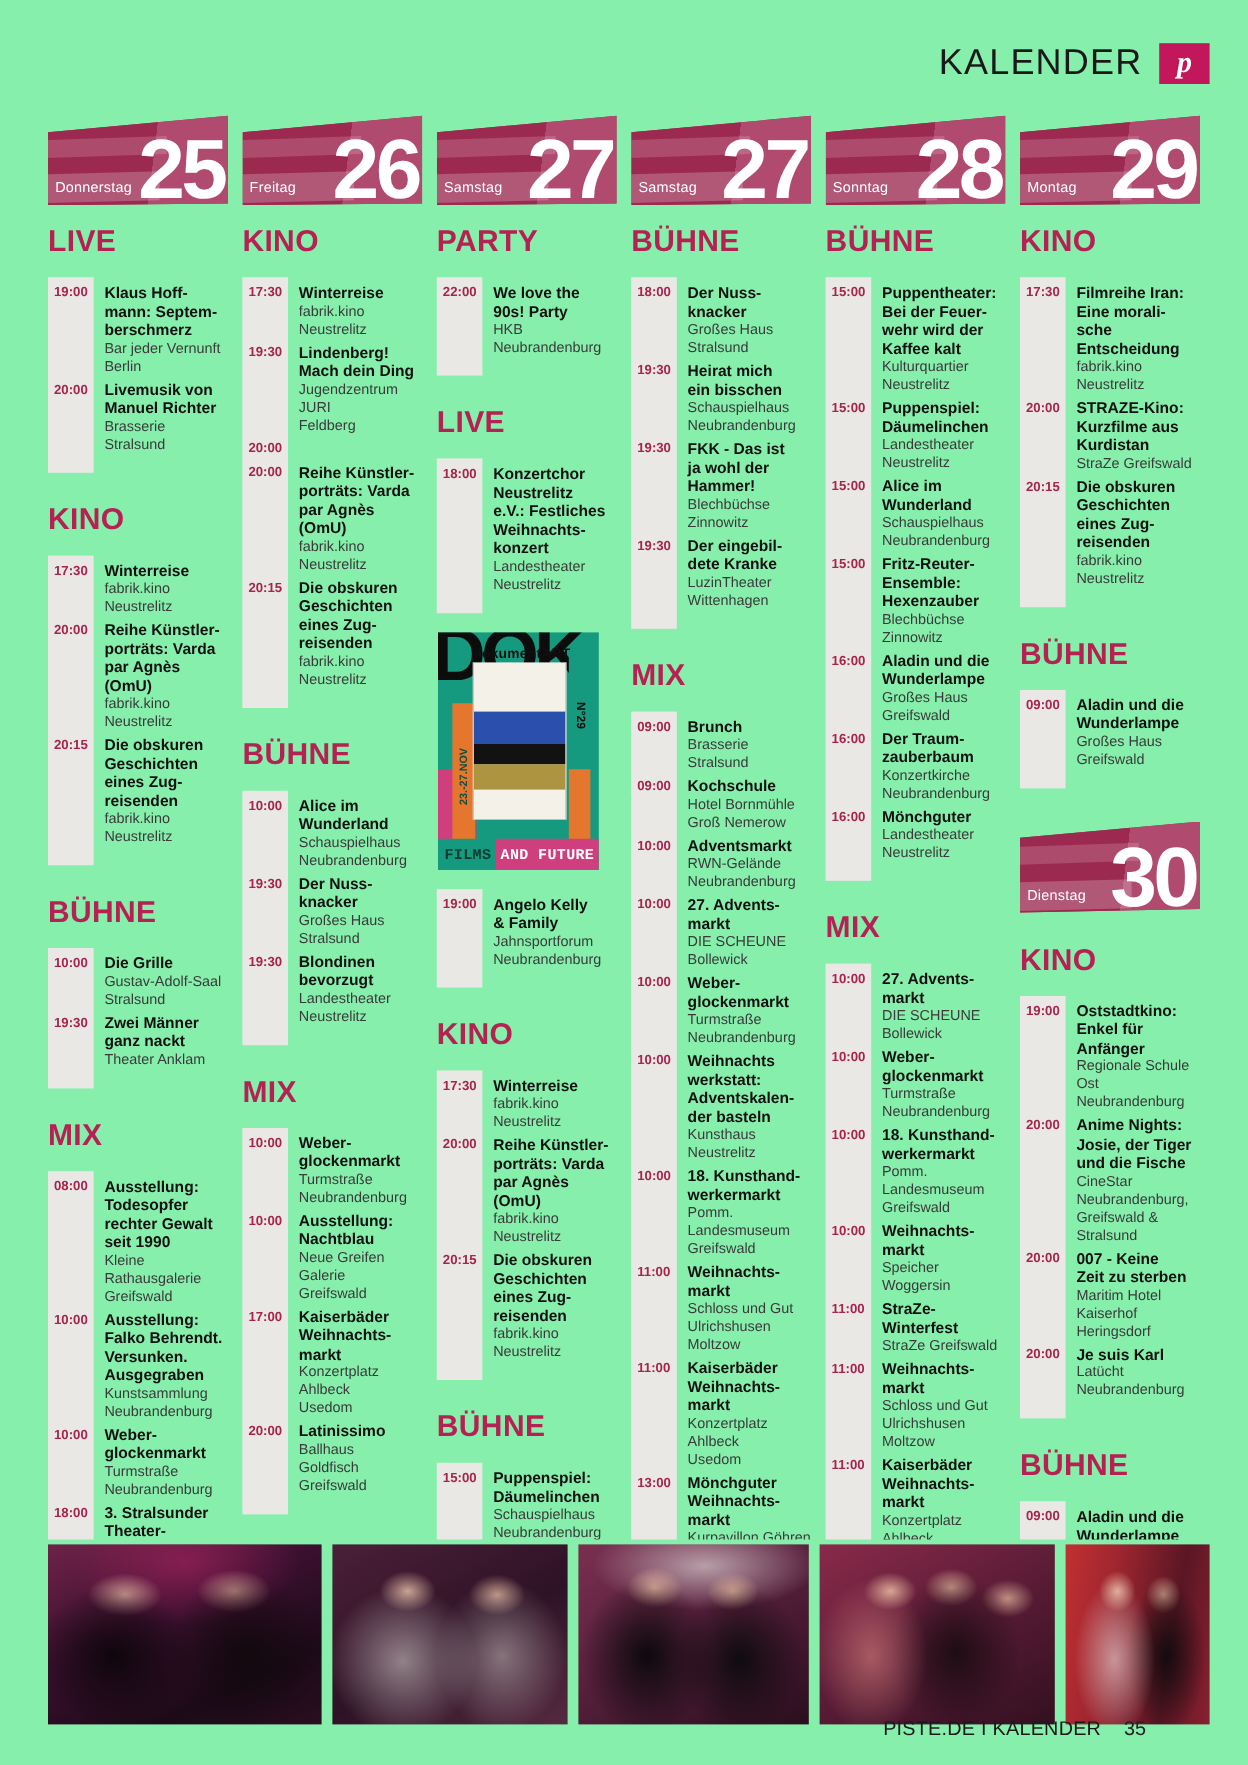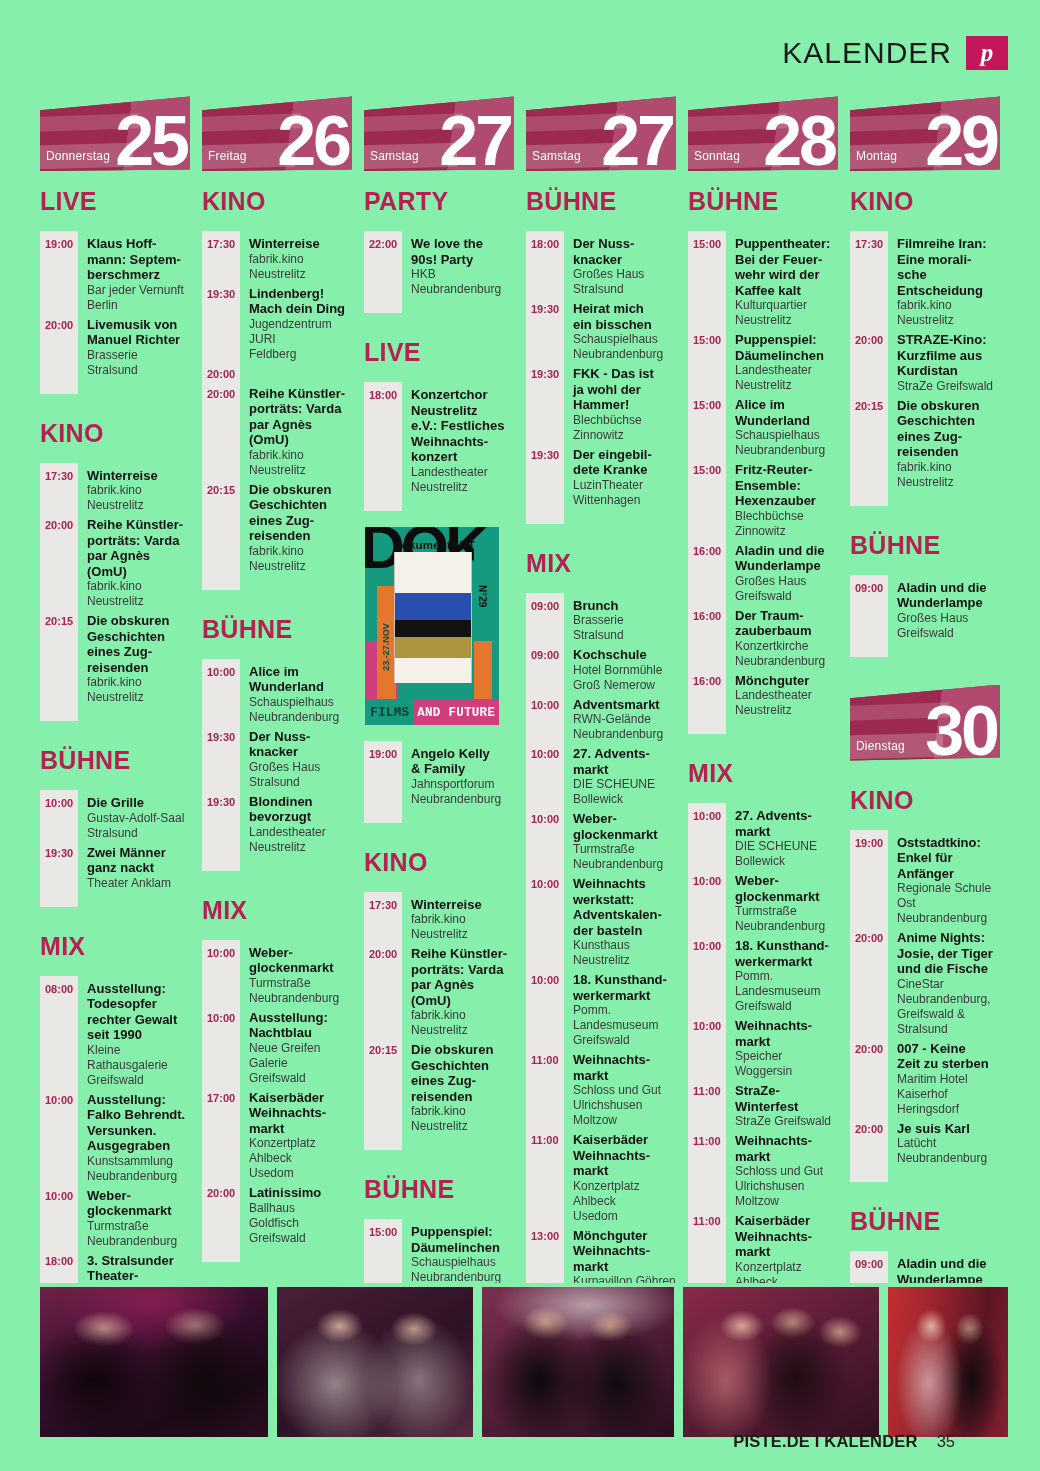--- a/index.html
+++ b/index.html
@@ -96,21 +96,21 @@
       radial-gradient(ellipse 15% 14% at 80% 30%, rgba(225,180,155,.75), transparent 75%),
       linear-gradient(150deg,#8a2a4a 0%,#5a1c36 50%,#331020 100%);}
   .photo.v5{background:
       radial-gradient(ellipse 40% 62% at 34% 64%, rgba(245,242,240,.55), transparent 70%),
       radial-gradient(ellipse 38% 60% at 70% 62%, rgba(12,10,12,.9), transparent 72%),
       radial-gradient(ellipse 17% 15% at 36% 26%, rgba(235,195,170,.85), transparent 75%),
       radial-gradient(ellipse 16% 14% at 68% 28%, rgba(230,185,160,.8), transparent 75%),
       linear-gradient(100deg,#c23030 0%,#a02630 30%,#5a1624 70%,#8a2030 100%);}
   
   .footer{position:absolute;top:1432px;right:85px;font-size:16.5px;}
-  .footer .f-bold{font-weight:700;letter-spacing:.2px;}
+  .footer .f-bold{font-weight:400;letter-spacing:.2px;}
   .footer .f-num{font-weight:400;color:#222;margin-left:19px;}
 </style>
 </head>
 <body>
 
 <div class="page">
 
   <div class="masthead">
     <div class="brand">KALENDER</div>
     <div class="logo">p</div>

